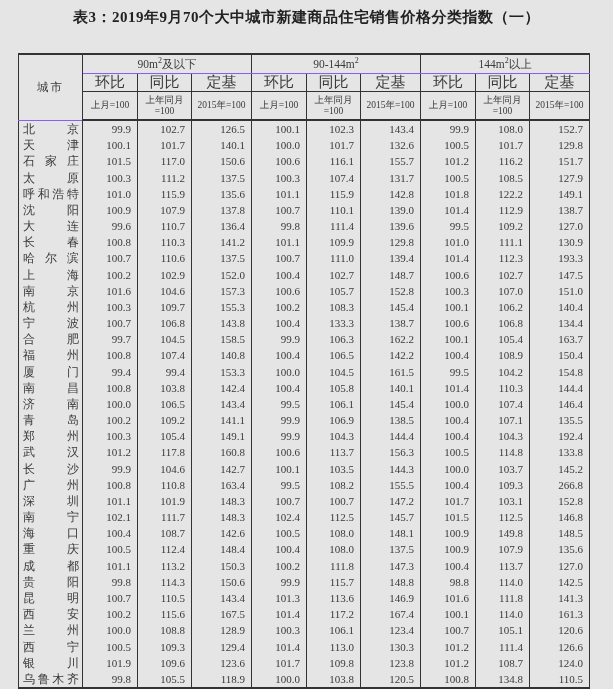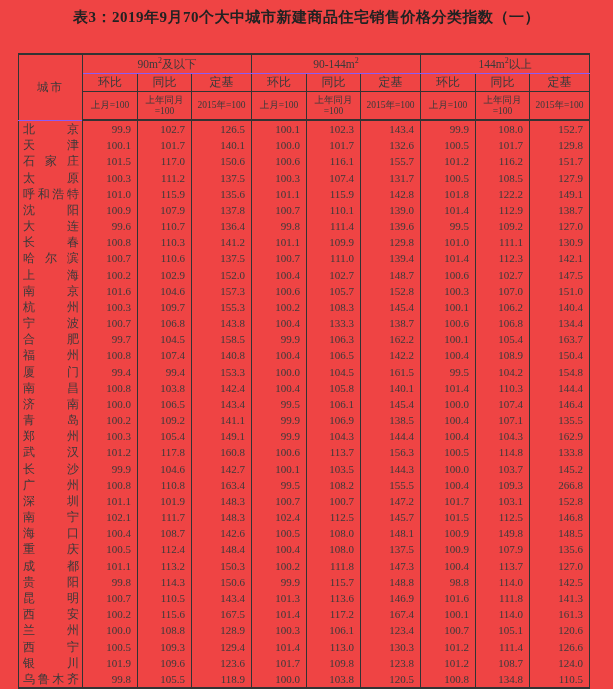--- a/index.html
+++ b/index.html
@@ -9,21 +9,21 @@
     width: 613px;
     height: 689px;
     overflow: hidden;
     font-family: "Liberation Serif", "DejaVu Serif", serif;
     color: #3a3a3a;
   }
   .page {
     position: relative;
     width: 613px;
     height: 689px;
-    background: #ef4444;
+    background: #e5e5e5;
   }
   .title {
     padding-top: 8px;
     text-align: center;
     font-size: 15px;
     font-weight: bold;
     color: #222222;
     letter-spacing: 0.5px;
     white-space: nowrap;
   }
@@ -49,21 +49,21 @@
     text-align: center;
     line-height: 18px;
   }
   thead tr.group-row th sup {
     font-size: 8px;
     line-height: 0;
   }
   thead tr.metric-row th {
     border-bottom: 1px solid #333333;
     height: 17px;
-    font-size: 12px;
+    font-size: 15px;
     text-align: center;
     line-height: 17px;
   }
   thead tr.base-row th {
     border-bottom: 2px solid #333333;
     height: 27px;
     font-size: 9.5px;
     text-align: center;
     line-height: 11px;
     vertical-align: middle;
@@ -302,21 +302,21 @@
             </div>
           </td>
           <td class="num">100.7</td>
           <td class="num">110.6</td>
           <td class="num">137.5</td>
           <td class="num">100.7</td>
           <td class="num">111.0</td>
           <td class="num">139.4</td>
           <td class="num">101.4</td>
           <td class="num">112.3</td>
-          <td class="num">142.1</td>
+          <td class="num">193.3</td>
         </tr>
         <tr>
           <td class="city">
             <div class="city-name">
               <span>上</span>
               <span>海</span>
             </div>
           </td>
           <td class="num">100.2</td>
           <td class="num">102.9</td>
@@ -489,21 +489,21 @@
             </div>
           </td>
           <td class="num">100.3</td>
           <td class="num">105.4</td>
           <td class="num">149.1</td>
           <td class="num">99.9</td>
           <td class="num">104.3</td>
           <td class="num">144.4</td>
           <td class="num">100.4</td>
           <td class="num">104.3</td>
-          <td class="num">162.9</td>
+          <td class="num">192.4</td>
         </tr>
         <tr>
           <td class="city">
             <div class="city-name">
               <span>武</span>
               <span>汉</span>
             </div>
           </td>
           <td class="num">101.2</td>
           <td class="num">117.8</td>

